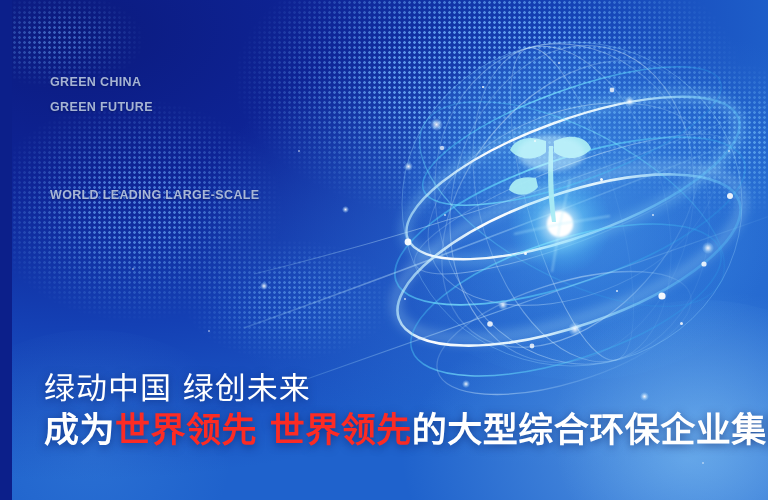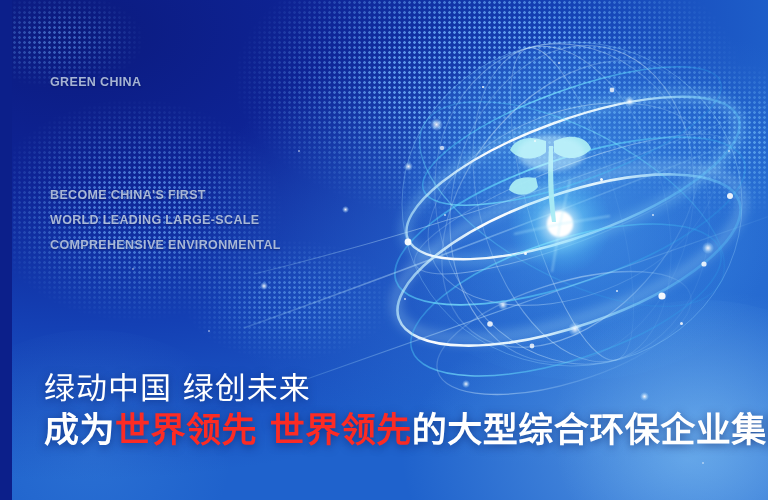--- a/index.html
+++ b/index.html
@@ -226,26 +226,25 @@
   <div class="pt" style="left:546px;top:62px;width:2px;height:2px;opacity:.65"></div>
   <div class="pt" style="left:716px;top:150px;width:2px;height:2px;opacity:.6"></div>
   <div class="pt" style="left:286px;top:150px;width:2px;height:2px;opacity:.55"></div>
   <div class="pt" style="left:196px;top:330px;width:2px;height:2px;opacity:.5"></div>
   <div class="pt" style="left:120px;top:268px;width:2px;height:2px;opacity:.45"></div>
   <div class="pt" style="left:742px;top:430px;width:2px;height:2px;opacity:.6"></div>
   <div class="pt" style="left:690px;top:462px;width:2px;height:2px;opacity:.5"></div>
 
   <div id="slogan-en-top">
     <div class="en-line">GREEN CHINA</div>
+    <div class="en-line">GREEN FUTURE</div>
   </div>
 
   <div id="slogan-en-mid">
-    <div class="en-line">BECOME CHINA'S FIRST</div>
     <div class="en-line">WORLD LEADING LARGE-SCALE</div>
-    <div class="en-line">COMPREHENSIVE ENVIRONMENTAL</div>
   </div>
 
   <div id="slogan-cn">
     <div class="cn1">绿动中国 绿创未来</div>
     <div class="cn2"><span>成为</span><span class="hl">世界领先 世界领先</span><span>的大型综合环保企业集团</span></div>
   </div>
 
 </div>
 
 </body></html>

